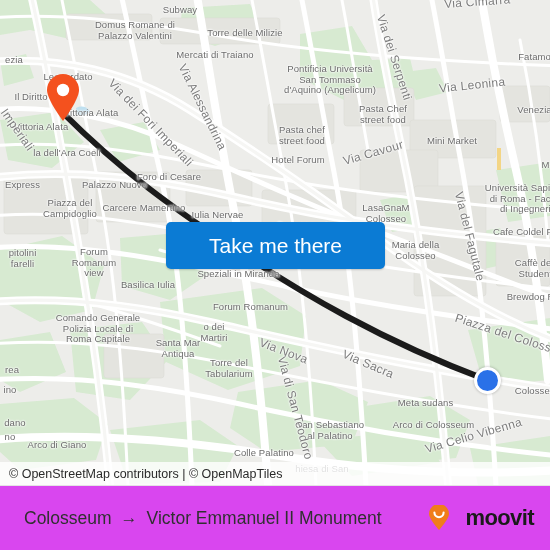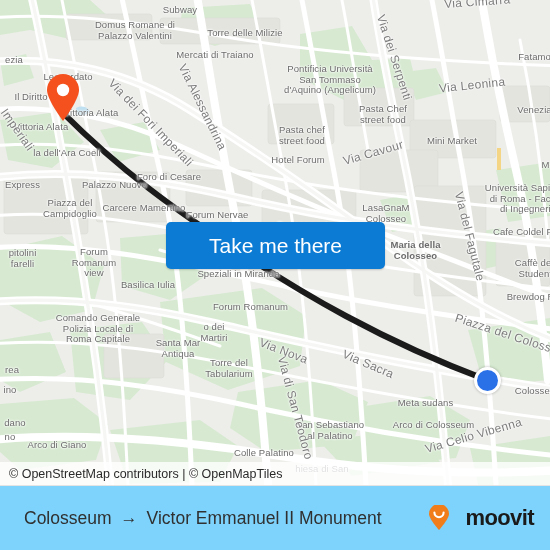--- a/index.html
+++ b/index.html
@@ -87,21 +87,21 @@
     box-sizing: border-box;
     box-shadow: 0 0 3px rgba(0,0,0,0.30);
     z-index: 35;
   }
 
   
   #footer {
     position: absolute;
     left: 0; top: 485px;
     width: 550px; height: 65px;
-    background: #7dd3fc;
+    background: #d946ef;
     border-top: 1px solid #e4e4e4;
     display: flex;
     align-items: center;
     box-sizing: border-box;
     padding: 0 16px 0 24px;
   }
   #route-title {
     flex: 1;
     font-size: 17.5px;
     color: #303030;
@@ -240,42 +240,42 @@
         <div class="maplabel" style="left: 6px; top: 92px; width: 50px;">Il Diritto</div>
         <div class="maplabel" style="left: 55px; top: 108px; width: 72px;">Vittoria Alata</div>
         <div class="maplabel" style="left: 5px; top: 122px; width: 72px;">Vittoria Alata</div>
         <div class="maplabel" style="left: 0px; top: 148px; width: 80px; padding-left: 27px;">la dell'Ara Coeli</div>
         <div class="maplabel" style="left: 0px; top: 180px; width: 45px;">Express</div>
         <div class="maplabel" style="left: 36px; top: 180px; width: 85px; padding-left: 36px;">Palazzo Nuovo</div>
         <div class="maplabel" style="left: 31px; top: 198px; width: 78px;">Piazza del
 Campidoglio</div>
         <div class="maplabel" style="left: 90px; top: 203px; width: 108px;">Carcere Mamertino</div>
         <div class="maplabel" style="left: 128px; top: 172px; width: 82px;">Foro di Cesare</div>
-        <div class="maplabel" style="left: 175px; top: 210px; width: 85px;">Forum Nervae</div>
+        <div class="maplabel" style="left: 175px; top: 210px; width: 85px;">Iulia Nervae</div>
         <div class="maplabel" style="left: 262px; top: 155px; width: 72px;">Hotel Forum</div>
         <div class="maplabel" style="left: 267px; top: 125px; width: 70px;">Pasta chef
 street food</div>
         <div class="maplabel" style="left: 348px; top: 104px; width: 70px;">Pasta Chef
 street food</div>
         <div class="maplabel" style="left: 417px; top: 136px; width: 70px;">Mini Market</div>
         <div class="maplabel" style="left: 512px; top: 105px; width: 45px;">Venezia</div>
         <div class="maplabel" style="left: 512px; top: 52px; width: 70px;">Fatamorgana</div>
         <div class="maplabel" style="left: 265px; top: 200px; width: 92px; margin-top: 20px;">Terrazza a terra
 Ristorante</div>
         <div class="maplabel" style="left: 355px; top: 203px; width: 62px;">LasaGnaM
 Colosseo</div>
         <div class="maplabel" style="left: 473px; top: 183px; width: 110px;">Università Sapienza
 di Roma - Facoltà
 di Ingegneria</div>
         <div class="maplabel" style="left: 486px; top: 227px; width: 90px;">Cafe Coldel Paon</div>
         <div class="maplabel" style="left: 508px; top: 258px; width: 60px;">Caffè della
 Studente</div>
         <div class="maplabel" style="left: 500px; top: 292px; width: 80px;">Brewdog Roma</div>
         <div class="maplabel" style="left: 533px; top: 160px; width: 40px;">Mosc</div>
-        <div class="maplabel" style="left: 383px; top: 240px; width: 65px; font-weight: bold;">Maria della
+        <div class="maplabel" style="left: 383px; top: 240px; width: 65px;">Maria della
 Colosseo</div>
         <div class="maplabel" style="left: 0px; top: 248px; width: 45px;">pitolini
 farelli</div>
         <div class="maplabel" style="left: 63px; top: 247px; width: 62px;">Forum
 Romanum
 view</div>
         <div class="maplabel" style="left: 112px; top: 280px; width: 72px;">Basilica Iulia</div>
         <div class="maplabel" style="left: 43px; top: 313px; width: 110px;">Comando Generale
 Polizia Locale di
 Roma Capitale</div>

